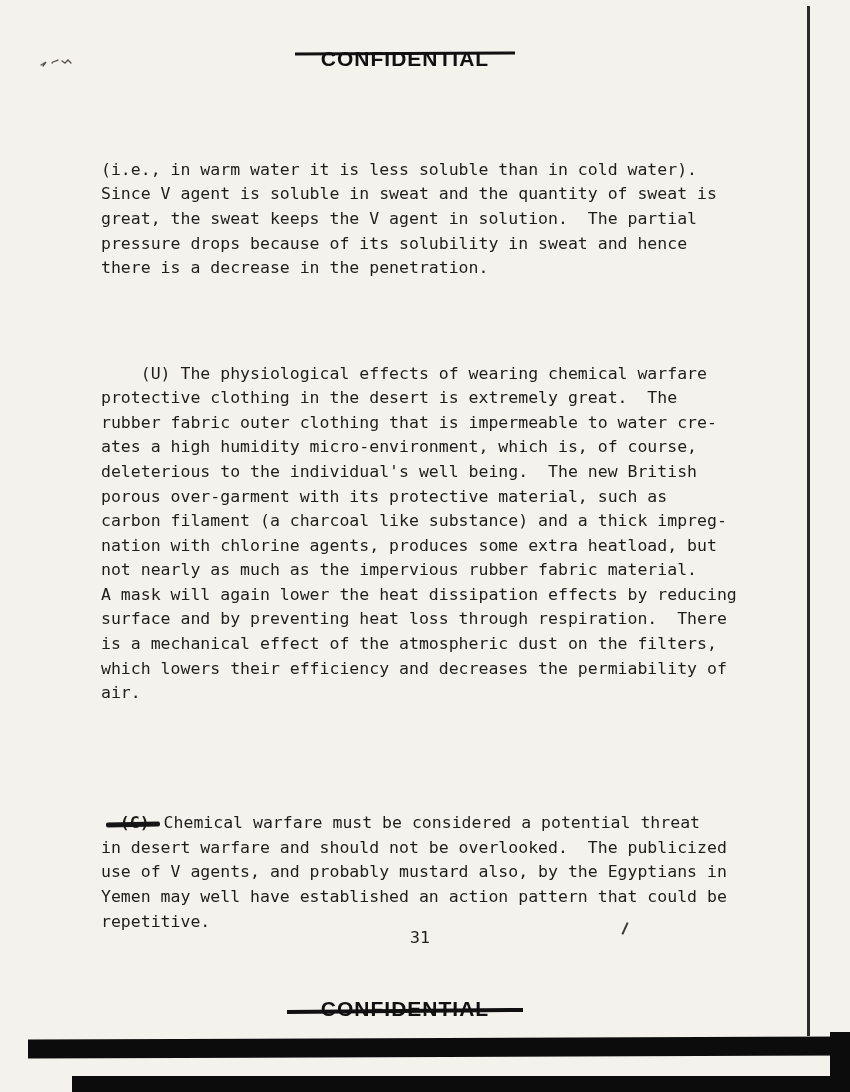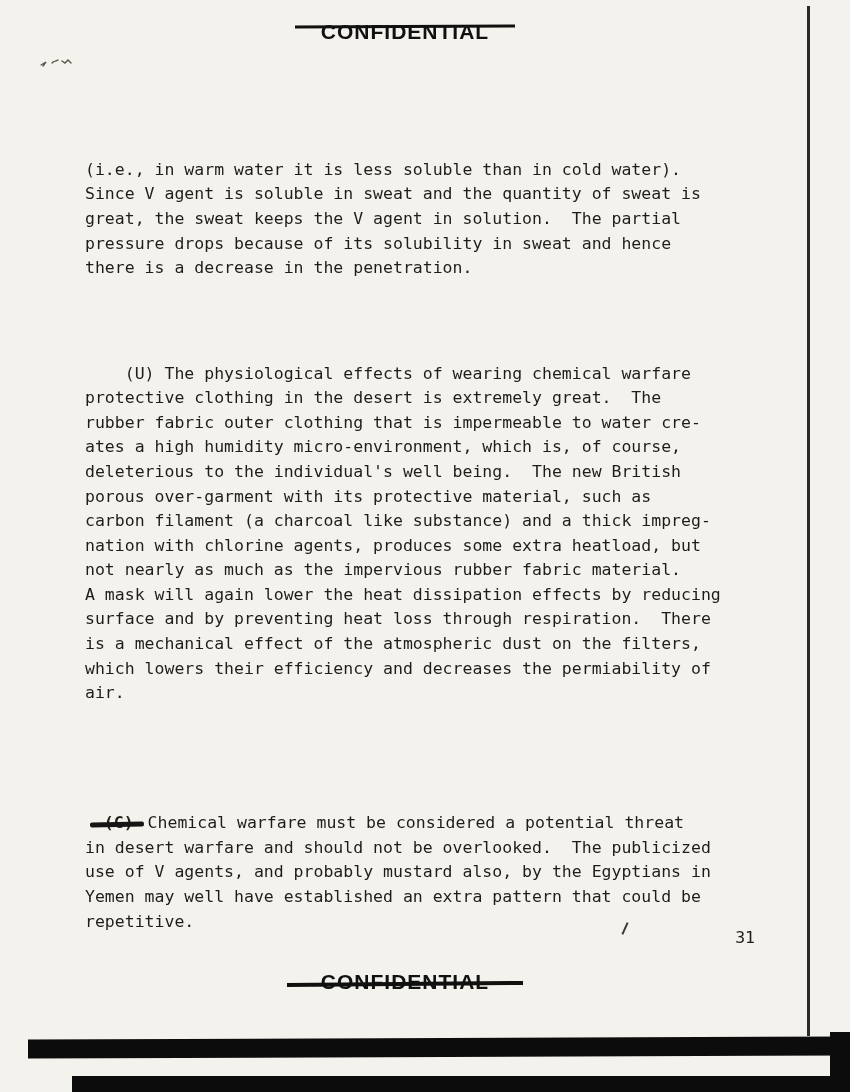--- a/index.html
+++ b/index.html
@@ -20,21 +20,21 @@
     width: 810px;
     text-align: center;
     font-family: "Liberation Sans", sans-serif;
     font-weight: 700;
     font-size: 21px;
     letter-spacing: 1px;
     color: #111;
   }
   .banner-top { top: 20px; }
   .banner-bottom { top: 970px; }
-  .strike { position: relative; display: inline-block; padding: 0 4px; }
+  .strike { position: relative; display: inline-block; padding: 0 4px; margin-top: 27px; }
   .strike::after {
     content: "";
     position: absolute;
     left: -22px;
     right: -22px;
     height: 3px;
     background: #101010;
   }
   .strike-top::after { top: 5px; transform: rotate(-0.3deg); }
   .strike-mid::after { top: 48%; transform: rotate(-0.5deg); left: -30px; right: -30px; height: 4px; }
@@ -42,21 +42,21 @@
   
   .content {
     position: absolute;
     left: 85px;
     top: 84px;
     width: 680px;
     font-size: 16.5px;
     line-height: 24.6px;
     white-space: pre;
   }
-  .para { margin: 0 0 7px 0; white-space: pre; }
+  .para { margin: 0 0 7px 16px; white-space: pre; }
 
   .struck-marker {
     position: relative;
     display: inline-block;
     margin-left: 1.5ch;
     padding: 0 0.4ch;
     font-weight: 700;
   }
   .struck-marker::after {
     content: "";
@@ -68,21 +68,21 @@
     background: #151515;
     border-radius: 2px;
     transform: rotate(-1.2deg);
   }
 
   .page-number {
     position: absolute;
     left: 85px;
     width: 670px;
     top: 928px;
-    text-align: right;
+    text-align: center;
     font-size: 16.5px;
   }
 
   
   .scan-line-right {
     position: absolute;
     left: 807px;
     top: 6px;
     width: 3px;
     height: 1030px;
@@ -163,21 +163,21 @@
 A mask will again lower the heat dissipation effects by reducing
 surface and by preventing heat loss through respiration.  There
 is a mechanical effect of the atmospheric dust on the filters,
 which lowers their efficiency and decreases the permiability of
 air.</div>
 
 
     <div class="para"><span class="struck-marker">(C)</span><span> Chemical warfare must be considered a potential threat</span>
 <span>in desert warfare and should not be overlooked.  The publicized
 use of V agents, and probably mustard also, by the Egyptians in
-Yemen may well have established an extra pattern that could be
+Yemen may well have established an action pattern that could be
 repetitive.</span></div>
 
     
 
     
 
   </div>
 
   <div class="page-number">31</div>
 

